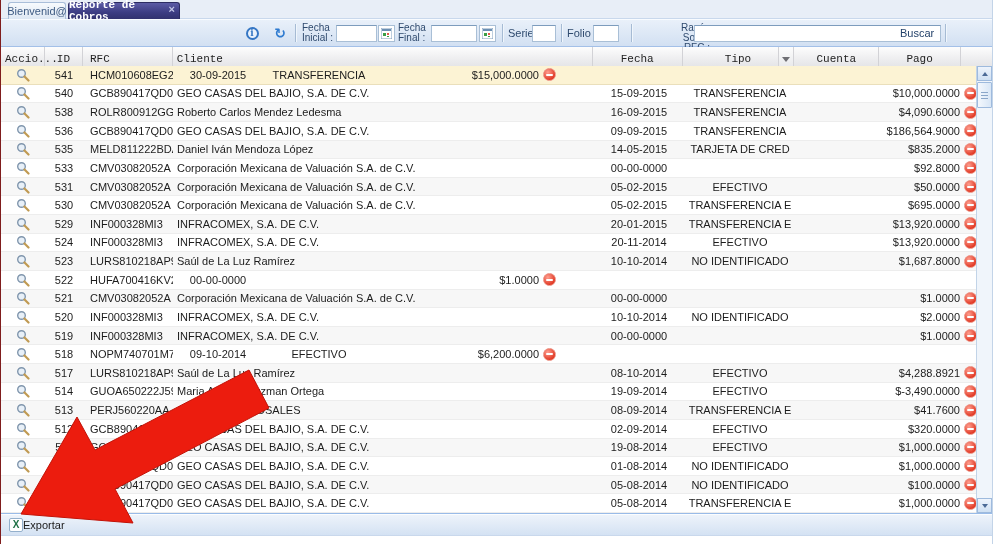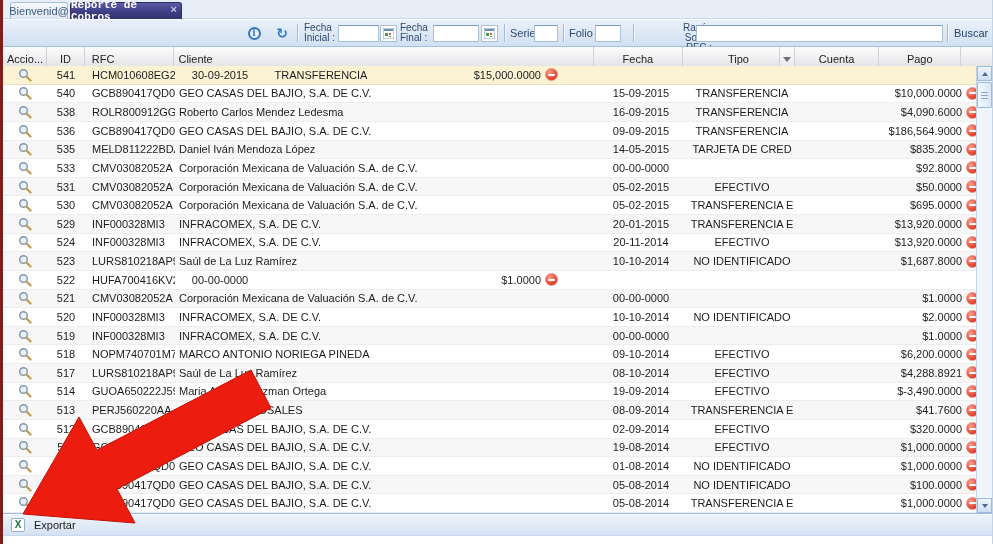--- a/index.html
+++ b/index.html
@@ -1,18 +1,18 @@
 <!DOCTYPE html>
 <html><head>
 <meta charset="utf-8">
 <style>
   * { margin:0; padding:0; box-sizing:border-box; }
   html,body { width:993px; height:544px; }
   body { font-family:"Liberation Sans","DejaVu Sans",sans-serif; font-size:11px; background:#ffffff; position:relative; overflow:hidden; }
-  .app { position:absolute; inset:0; border-left:3px solid #7f1d1d; border-right:1px solid #c3d4e8; }
+  .app { position:absolute; inset:0; border-left:1px solid #7f1d1d; border-right:1px solid #c3d4e8; }
 
   
   .tabbar { position:absolute; left:0; top:0; width:100%; height:19px; background:#e8eef7; border-bottom:1px solid #c9d8ec; }
   .tab { position:absolute; top:2px; height:17px; border-radius:3px 3px 0 0; display:flex; align-items:center; justify-content:center; cursor:pointer; }
   .tab-inactive { left:7px; width:58px; background:linear-gradient(#f7fafd,#dde7f3); border:1px solid #a9bed9; border-bottom:none; color:#3d5a82; }
   .tab-active { left:67px; width:112px; background:linear-gradient(#5b5ba5,#3c3c82 60%,#32326f); border:1px solid #2c2c63; border-bottom:none; color:#ffffff; font-weight:bold; }
   .tab-close { position:absolute; right:4px; top:1px; color:#c2c6e6; font-size:11px; font-weight:bold; line-height:11px; cursor:pointer; }
 
   
   .toolbar { position:absolute; left:0; top:19px; width:100%; height:28px; background:linear-gradient(#eaf1fa,#d2e0f2); border-bottom:1px solid #a3c0e8; box-shadow:inset 0 1px 0 #f8fbff; }
@@ -22,21 +22,21 @@
   .tb-label-2l.right { text-align:right; }
   .tb-sep { width:1px; height:18px; background:#a6bbd4; top:5px; box-shadow:1px 0 0 #f0f6fc; }
   .tb-input { height:17px; border:1px solid #a9bfd6; border-top-color:#7d9cbd; background:#fff; font-size:11px; padding:0 2px; top:6px; font-family:inherit; }
   .icon-btn { width:16px; height:16px; top:6px; display:flex; align-items:center; justify-content:center; cursor:pointer; }
   .info-circle { width:13px; height:13px; border:2px solid #3576c4; border-radius:50%; color:#3576c4; background:#eaf2fc; font-weight:bold; font-size:9px; display:flex; align-items:center; justify-content:center; font-family:"DejaVu Serif",serif; }
   .refresh-glyph { color:#2f7bd0; font-size:14px; font-weight:bold; font-family:"DejaVu Sans",sans-serif; line-height:14px; }
   .cal-btn { width:17px; height:17px; top:6px; border:1px solid #a9bfd6; background:#fff; display:flex; align-items:center; justify-content:center; cursor:pointer; }
   .buscar { top:6px; height:17px; line-height:17px; color:#25436b; cursor:pointer; padding:0 3px; }
 
   
-  .grid-header { position:absolute; left:0; top:47px; width:100%; height:25px; background:linear-gradient(#fdfdfd,#ececee 55%,#dfe0e3); border-bottom:1px solid #c2c2c6; display:flex; color:#222; }
+  .grid-header { position:absolute; left:0; top:47px; width:100%; height:25px; background:linear-gradient(#fdfdfd,#ececee 55%,#dfe0e3); border-bottom:1px solid #c2c2c6; display:flex; color:#222;font-family:Liberation Mono, monospace; }
   .hcell { height:100%; border-right:1px solid #d2d2d6; display:flex; align-items:center; padding:0 4px; position:relative; cursor:pointer; }
   .hcell.center { justify-content:center; }
   .h-acc{width:44px;} .h-id{width:38px;} .h-rfc{width:90px;} .h-cliente{width:421px;}
   .h-fecha{width:90px;} .h-tipo{width:112px;} .h-cuenta{width:85px;} .h-pago{width:82px;text-align:right;}
   .h-del{width:15px;border-right:none;} .h-scroll{width:16px;border-right:none;}
   .htrigger { position:absolute; right:0; top:0; width:15px; height:100%; border-left:1px solid #d2d2d6; background:linear-gradient(#fdfdfd,#e4e5e8); display:flex; align-items:center; justify-content:center; cursor:pointer; }
   .tri-down { width:0; height:0; border-left:4px solid transparent; border-right:4px solid transparent; border-top:5px solid #6f6f74; }
 
   .grid-body { position:absolute; left:0; top:66px; width:977px; height:447px; background:#fff; overflow:hidden; }
   .row { display:flex; width:100%; height:18.625px; border-bottom:1px solid #ededed; background:#fff; color:#1c1c1c; }
@@ -60,21 +60,21 @@
   .sbtn.down { bottom:0; }
   .arr-up { width:0;height:0;border-left:3px solid transparent;border-right:3px solid transparent;border-bottom:4px solid #4b6a96; }
   .arr-dn { width:0;height:0;border-left:3px solid transparent;border-right:3px solid transparent;border-top:4px solid #4b6a96; }
   .sthumb { position:absolute; left:0; top:16px; width:15px; height:26px; background:linear-gradient(90deg,#f4f8fd,#d8e6f6); border:1px solid #9ebadd; border-radius:1px; cursor:grab; display:flex; flex-direction:column; align-items:center; justify-content:center; gap:2px; }
   .sthumb i { width:7px; height:1px; background:#8aa6c9; }
 
   
   .footer-line { position:absolute; left:0; top:513px; width:100%; height:1px; background:#99bbe8; }
   .footer { position:absolute; left:0; top:514px; width:100%; height:22px; background:linear-gradient(#eff4fb,#d4e2f3); border-bottom:1px solid #c9d8ec; box-shadow:inset 0 1px 0 #fbfdff; display:flex; align-items:center; }
   .excel-icon { width:14px; height:14px; margin-left:8px; background:#fff; border:1px solid #94b0cc; border-radius:2px; color:#1e7145; font-size:10px; font-weight:bold; display:flex; align-items:center; justify-content:center; line-height:10px; cursor:pointer; }
-  .exportar-label { margin-left:9px; color:#1c1c1c; cursor:pointer;text-align:center; }
+  .exportar-label { color:#1c1c1c; cursor:pointer;text-align:center; }
   .bottom-strip { position:absolute; left:0; top:536px; width:100%; height:8px; background:#ffffff; }
 
   
   .annotation { position:absolute; inset:0; pointer-events:none; z-index:50; }
 </style>
 </head>
 <body>
 
 <div class="app">
 
@@ -135,21 +135,21 @@
     <div class="tb-abs tb-label" style="left:566px; top:9px; font-size:11px;">Folio :</div>
     <input class="tb-abs tb-input" style="left: 592px; width: 26px;" value="">
 
     <div class="tb-abs tb-sep" style="left:630px;"></div>
     <div class="tb-abs tb-label tb-label-2l right" style="left:656px; top:4px; width:53px;">
       <div>Razón Social</div>
       <div>RFC :</div>
     </div>
     <input class="tb-abs tb-input" style="left: 693px; width: 247px;" value="">
     <div class="tb-abs tb-sep" style="left:944px;"></div>
-    <div class="tb-abs buscar" style="left:948px;">Buscar</div>
+    <div class="tb-abs buscar" style="left:896px;">Buscar</div>
   </div>
 
   <div class="grid-header">
     <div class="hcell h-acc">
         <span>Accio...</span>
       </div>
     <div class="hcell h-id center">
         <span>ID</span>
       </div>
     <div class="hcell h-rfc">
@@ -463,21 +463,20 @@
 
     <div class="row">
       <div class="c c-acc">
         <svg class="magnifier" viewBox="0 0 14 14">
           <circle cx="5.5" cy="5.5" r="3.8" fill="#e8f0f8" stroke="#8096ad" stroke-width="1.4"></circle>
           <line x1="8.5" y1="8.5" x2="12.5" y2="12.5" stroke="#c09a52" stroke-width="2.2" stroke-linecap="round"></line>
         </svg>
       </div>
       <div class="c c-id">518</div>
       <div class="c c-rfc">NOPM740701M75</div>
-      <div class="c c-cliente">MARCO ANTONIO NORIEGA PINEDA</div>
       <div class="c c-fecha">09-10-2014</div>
       <div class="c c-tipo">EFECTIVO</div>
       <div class="c c-cuenta"></div>
       <div class="c c-pago">$6,200.0000</div>
       <div class="c c-del">
           <span class="minus-icon"></span>
         </div>
     </div>
 
     <div class="row even">

